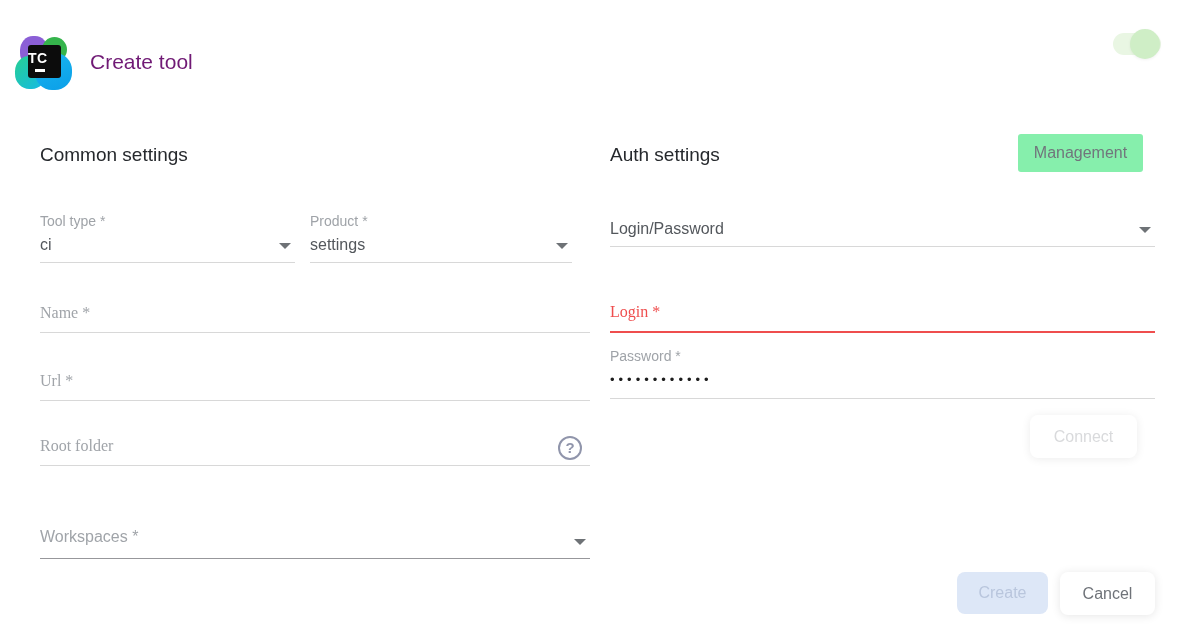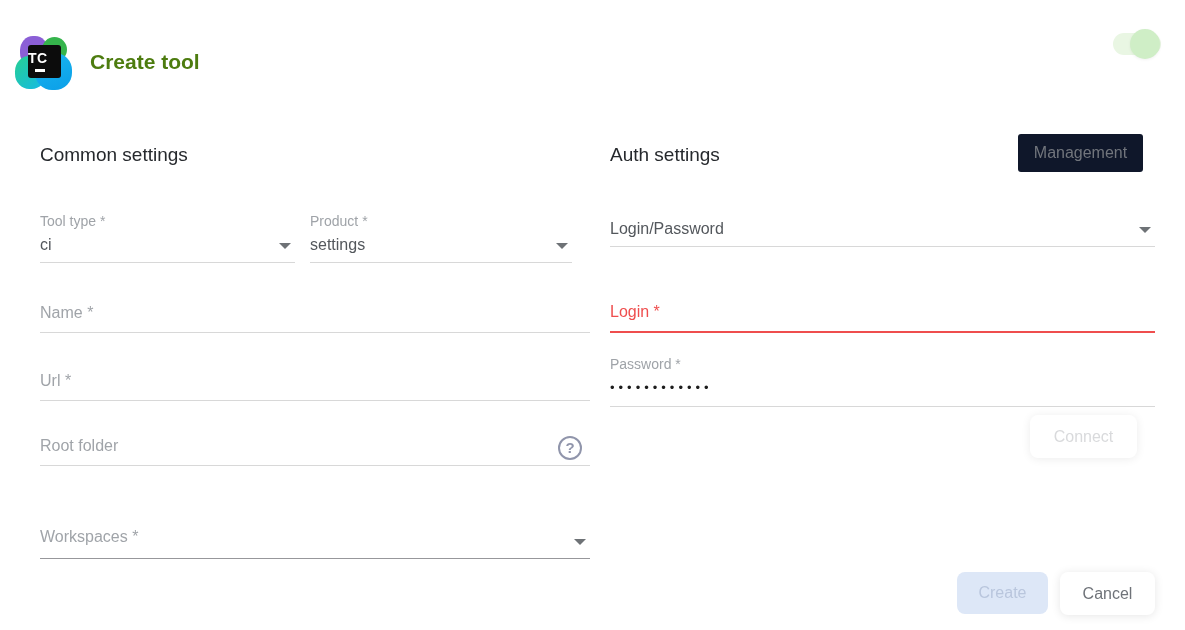--- a/index.html
+++ b/index.html
@@ -15,48 +15,48 @@
   .blob-teal   { left:0; top:20px; width:31px; height:33px; border-radius:46%;
                  background:linear-gradient(135deg,#27cf92,#14b9e8); }
   .blob-blue   { left:20px; top:17px; width:37px; height:37px; border-radius:46%;
                  background:linear-gradient(160deg,#19b6f0,#0b9fe8); }
   .logo-square { position:absolute; left:13px; top:9px; width:33px; height:33px;
                  background:#0c0c0c; border-radius:3px; }
   .logo-square .tc { position:absolute; left:0; right:0; top:5px; 
                  color:#fff; font-size:14px; font-weight:700; letter-spacing:.5px; }
   .logo-square .underscore { position:absolute; left:7px; bottom:6px; width:10px; height:3px; background:#fff; }
 
-  .page-title { position:absolute; left:90px; top:50px; font-size:21px; font-weight:700; color:#4d7c0f; }
+  .page-title { position:absolute; left:90px; top:50px; font-size:21px; font-weight:400; color:#701a75; }
 
   
   .toggle { position:absolute; left:1113px; top:33px; width:48px; height:22px;
             border-radius:11px; background:#e9f6e3; cursor:pointer; }
   .toggle-knob { position:absolute; left:17px; top:-4px; width:30px; height:30px;
             border-radius:50%; background:#cfeec6; box-shadow:0 1px 3px rgba(0,0,0,0.06); }
 
   
   .section-heading { position:absolute; font-size:19px; color:#26292d; }
   .heading-common { left:40px; top:144px; }
   .heading-auth { left:610px; top:144px; }
 
   .chip { position:absolute; left:1018px; top:134px; width:125px; height:38px;
-          background:#0f172a; border-radius:3px; border:none; color:#71757c;
+          background:#86efac; border-radius:3px; border:none; color:#71757c;
           font-size:16px; font-family:inherit; cursor:pointer; }
 
   
   .select-field { position:absolute; }
   .f-label { font-size:14px; color:#9fa3a8; }
   .f-value { font-size:16px; color:#53575c; margin-top:7px; }
   .f-underline { border-bottom:1px solid #d8d8d8; padding-bottom:8px; position:relative; }
   .arrow { position:absolute; right:4px; bottom:13px; width:0; height:0;
            border-left:6px solid transparent; border-right:6px solid transparent;
            border-top:6px solid #6e7276; }
 
   .text-input { position:absolute; border:none; border-bottom:1px solid #d8d8d8;
-           background:transparent; font-family:Liberation Sans, sans-serif; font-size:16px; color:#3c4043;
+           background:transparent; font-family:Liberation Serif, serif; font-size:16px; color:#3c4043;
            outline:none; padding:0 0 10px 0; }
   .text-input::placeholder { color:#a0a4a9; opacity:1; }
 
   .input-name { left:40px; top:304px; width:550px; }
   .input-url  { left:40px; top:372px; width:550px; }
   .input-root { left:40px; top:437px; width:550px; }
 
   .help-icon { position:absolute; left:558px; top:436px; width:24px; height:24px;
            border:2px solid #9095ab; border-radius:50%; color:#9095ab; font-size:15px;
            font-weight:700; text-align:center; line-height:20px; cursor:pointer; background:#fff0; }
@@ -65,21 +65,21 @@
   .workspaces .f-underline { border-bottom-color:#97979b; }
   .workspaces .f-value { color:#a0a4a9; margin-top:0; }
 
   .field-tooltype { left:40px; top:213px; width:255px; }
   .field-product  { left:310px; top:213px; width:262px; }
   .field-authmethod { left:610px; top:213px; width:545px; }
 
   .input-login { left:610px; top:303px; width:545px; border-bottom:2px solid #ef4e4e; color:#ef4e4e; }
   .input-login::placeholder { color:#ef4e4e; }
 
-  .password-field { position:absolute; left:610px; top:356px; width:545px; }
+  .password-field { position:absolute; left:610px; top:348px; width:545px; }
   .password-input { position:static; display:block; width:545px; margin-top:8px;
            border:none; border-bottom:1px solid #d8d8d8; background:transparent;
            font-family:inherit; font-size:13px; letter-spacing:4px; color:#1d1d1d;
            outline:none; padding:0 0 11px 0; }
 
   
   .btn { position:absolute; border:none; border-radius:8px; font-family:inherit;
          font-size:16px; cursor:pointer; }
   .btn-connect { left:1030px; top:415px; width:107px; height:43px; background:#fff;
          color:#d9dadc; box-shadow:0 1px 10px rgba(0,0,0,0.08); }

